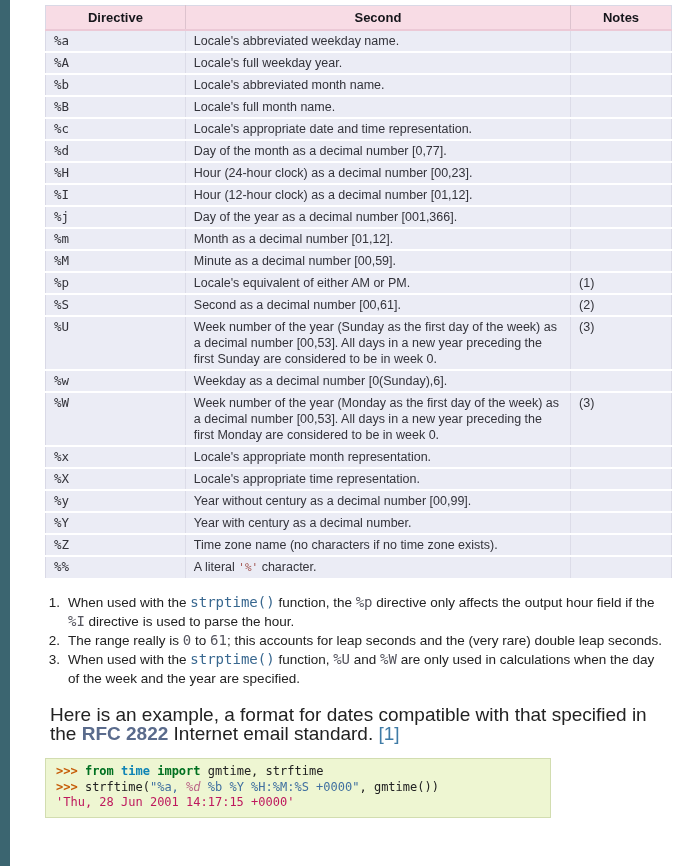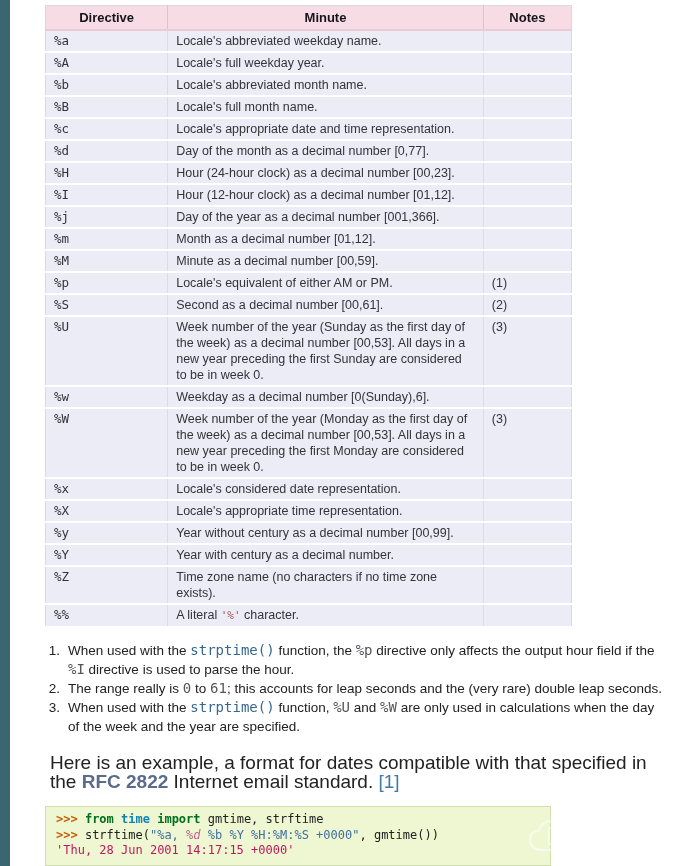--- a/index.html
+++ b/index.html
@@ -8,21 +8,21 @@
     width:677px; height:866px; position:relative; overflow:hidden;
     background:#ffffff;
     font-family:"Liberation Sans", sans-serif;
     color:#222228;
   }
   .left-bar { position:absolute; left:0; top:0; width:10px; height:866px; background:#3b6570; }
   .content { position:absolute; left:10px; top:0; width:667px; }
 
   
   table.dirtable {
-    margin:5px 0 0 35px; width:527px;
+    margin:5px 0 0 35px; width:627px;
     border-collapse:collapse;
     border:1px solid #d9d9e6;
   }
   table.dirtable th {
     background:#f8dce5;
     font-size:13px; font-weight:bold; color:#15151a;
     padding:4px 6px; text-align:center;
     border-right:1px solid #ddc3ce;
     border-bottom:2px solid #ecc9d6;
   }
@@ -97,21 +97,21 @@
 
   <table class="dirtable">
     <colgroup>
       <col style="width:140px">
         <col style="width:386px">
         <col style="width:101px">
     </colgroup>
     <thead>
       <tr>
         <th>Directive</th>
-        <th>Minute</th>
+        <th>Second</th>
         <th>Notes</th>
       </tr>
     </thead>
     <tbody id="table-body">
         <tr>
           <td class="c-dir">%a</td>
           <td class="c-meaning"><span class="seg-text">Locale's abbreviated weekday name.</span></td>
           <td class="c-notes"></td>
         </tr>
         <tr>
@@ -184,21 +184,21 @@
           <td class="c-meaning"><span class="seg-text">Weekday as a decimal number [0(Sunday),6].</span></td>
           <td class="c-notes"></td>
         </tr>
         <tr>
           <td class="c-dir">%W</td>
           <td class="c-meaning"><span class="seg-text">Week number of the year (Monday as the first day of the week) as a decimal number [00,53]. All days in a new year preceding the first Monday are considered to be in week 0.</span></td>
           <td class="c-notes">(3)</td>
         </tr>
         <tr>
           <td class="c-dir">%x</td>
-          <td class="c-meaning"><span class="seg-text">Locale's considered date representation.</span></td>
+          <td class="c-meaning"><span class="seg-text">Locale's appropriate month representation.</span></td>
           <td class="c-notes"></td>
         </tr>
         <tr>
           <td class="c-dir">%X</td>
           <td class="c-meaning"><span class="seg-text">Locale's appropriate time representation.</span></td>
           <td class="c-notes"></td>
         </tr>
         <tr>
           <td class="c-dir">%y</td>
           <td class="c-meaning"><span class="seg-text">Year without century as a decimal number [00,99].</span></td>

